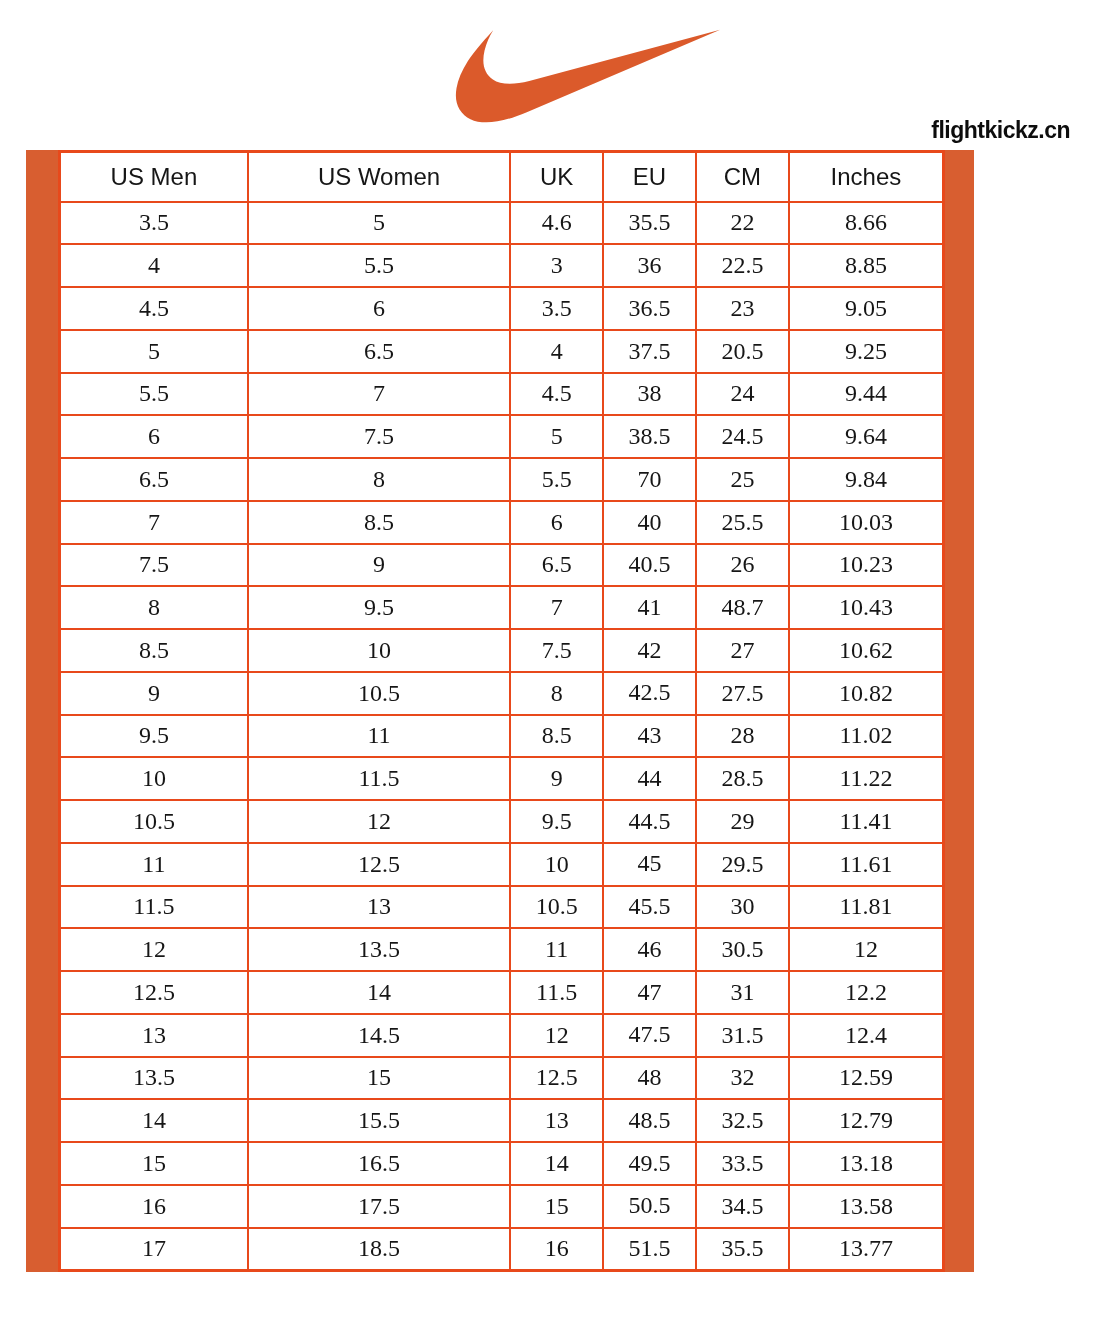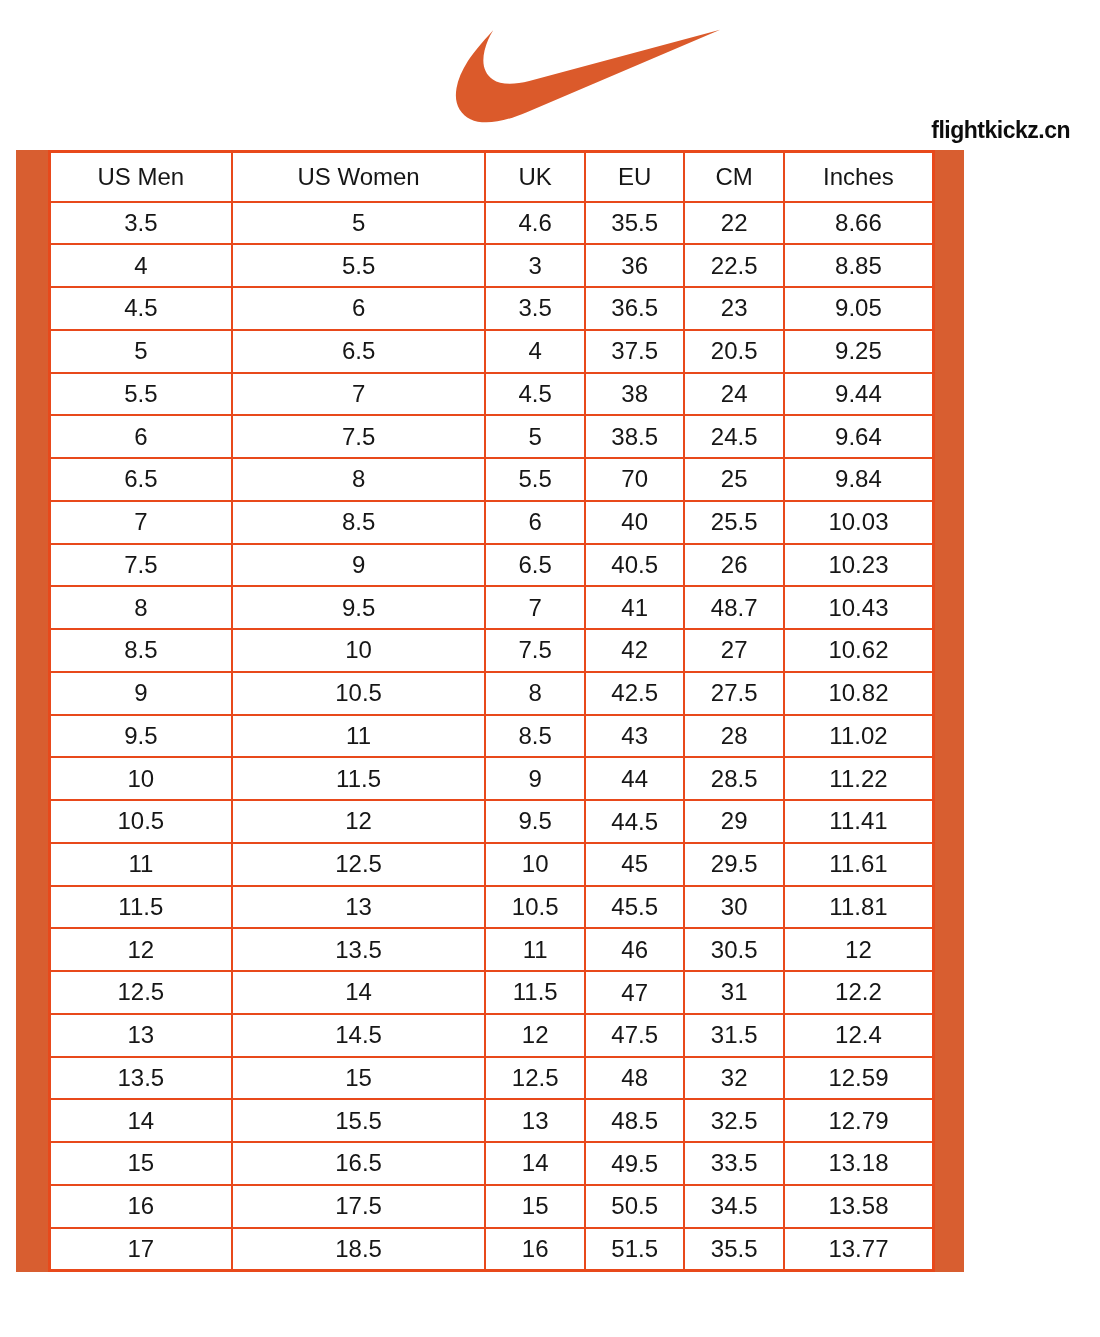--- a/index.html
+++ b/index.html
@@ -43,21 +43,21 @@
     right: 30px;
     bottom: 6px;
     font-size: 23px;
     font-weight: 700;
     letter-spacing: -0.5px;
     color: #0d0d0d;
   }
   
   .band {
     display: flex;
-    margin-left: 16px;
+    margin-left: 26px;
     width: 948px;
     align-items: stretch;
   }
   .accent-bar {
     background: var(--bar);
     flex: 0 0 auto;
   }
   .accent-bar.left  { width: 32px; }
   .accent-bar.right { width: 29px; }
   table.size-table {
@@ -71,21 +71,21 @@
   table.size-table td {
     border: 2px solid var(--border);
     text-align: center;
     vertical-align: middle;
     font-size: 24px;
     font-weight: 400;
     color: #161616;
     padding: 0;
   }
   table.size-table thead tr { height: 50px; }
-  table.size-table tbody tr { height: 42.75px; }
+  table.size-table tbody tr { height: 42.75px; font-family: Liberation Serif, serif; }
   table.size-table th { font-weight: 400; }
   td.eu-raised {
     vertical-align: top;
     padding-top: 2px;
     line-height: 1.15;
   }
 </style>
 </head>
 <body>
 

